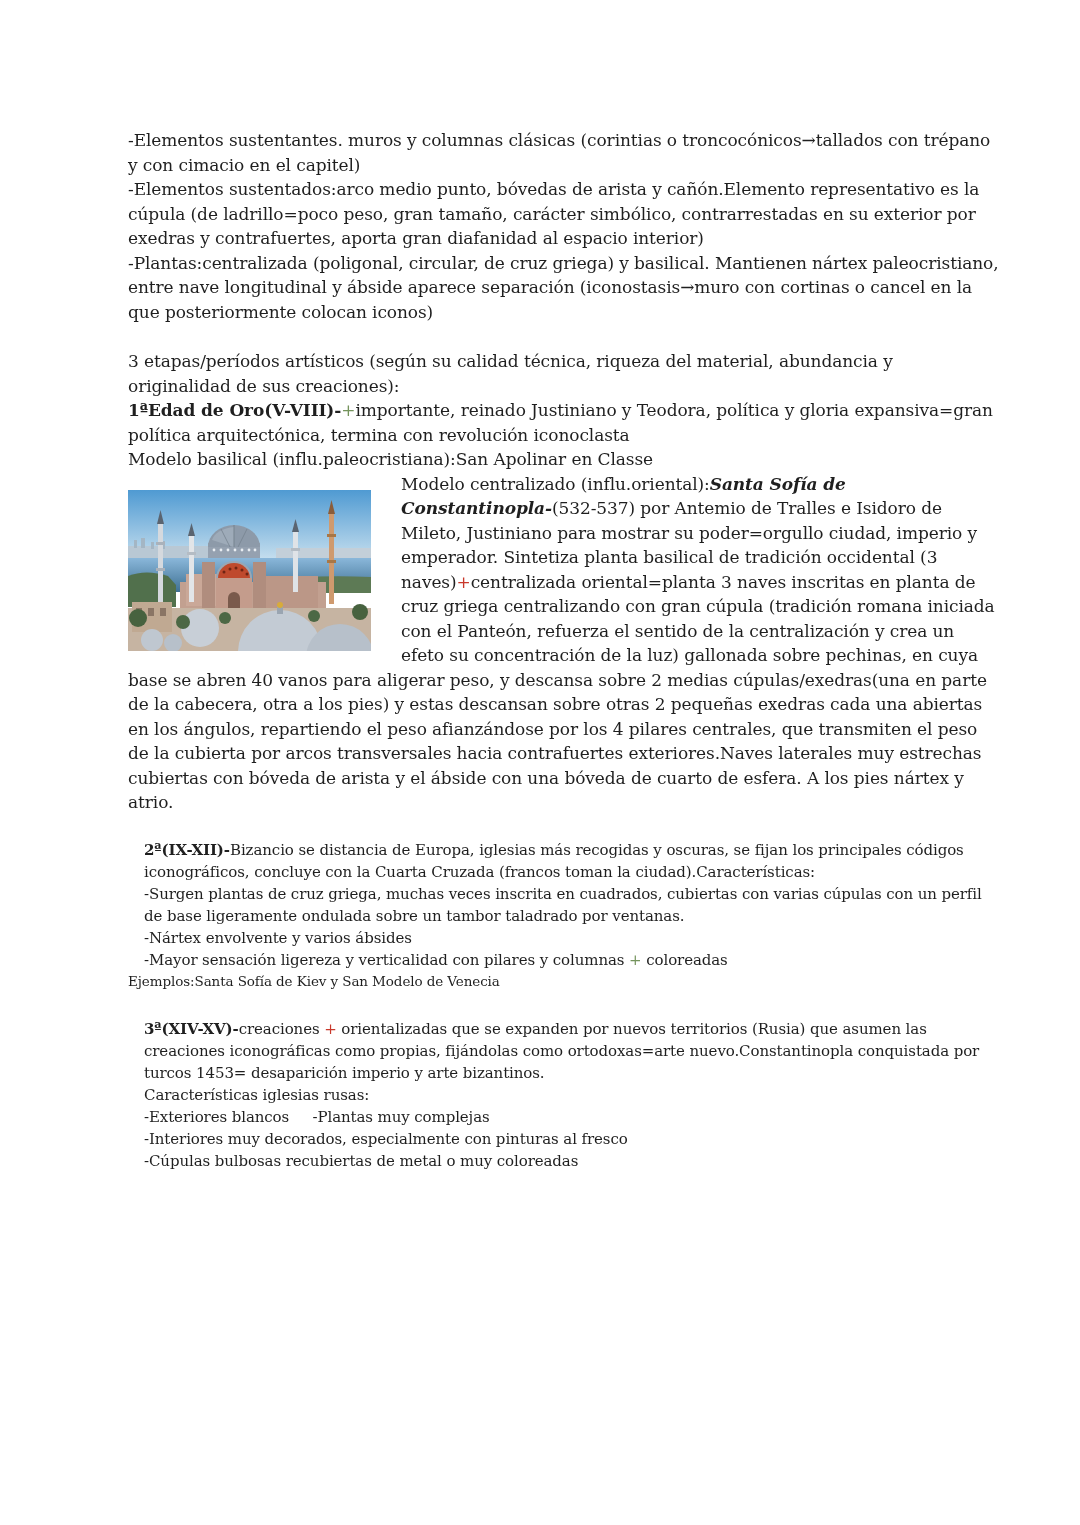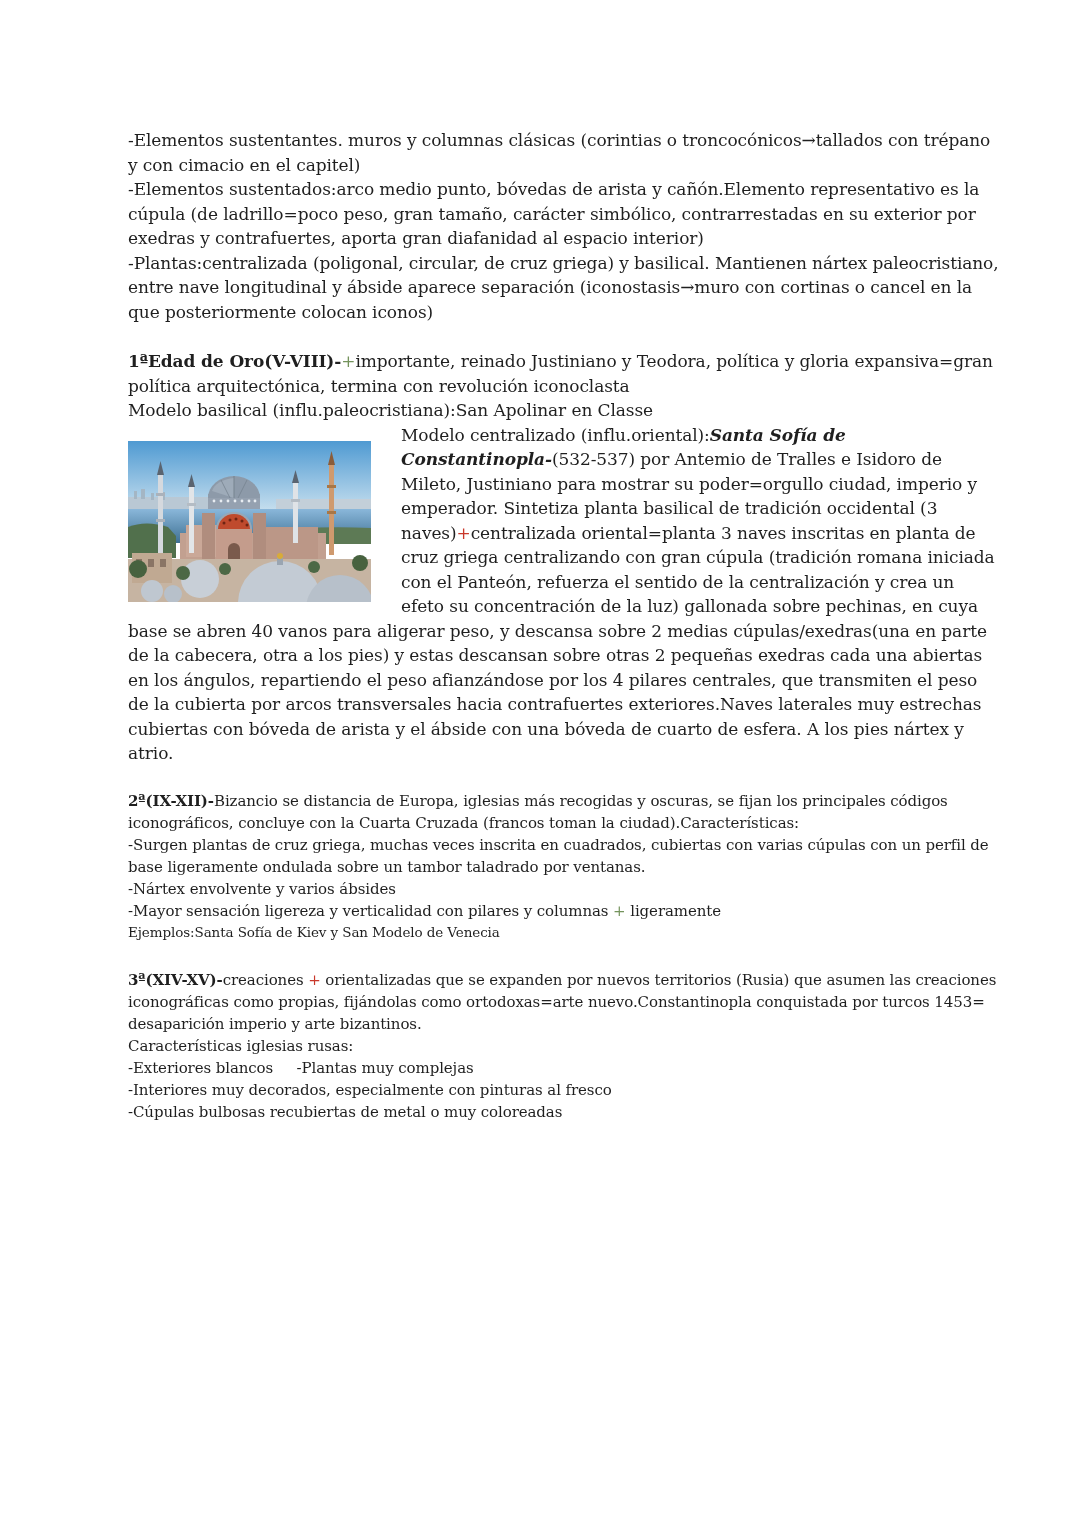--- a/index.html
+++ b/index.html
@@ -5,42 +5,43 @@
   html,body{margin:0;padding:0;}
   body{
     width:1080px;height:1525px;background:#ffffff;overflow:hidden;
     font-family:"DejaVu Serif","Liberation Serif",serif;
     color:#1f1f1f;
     -webkit-font-smoothing:antialiased;
   }
   .page{box-sizing:border-box;width:1080px;height:1525px;padding:128px 80px 0 128px;}
   p,div.tb{margin:0;white-space:pre-wrap;}
   .t-main{font-size:17px;line-height:24.5px;letter-spacing:-0.1px;}
-  .t-small{font-size:15px;line-height:22px;letter-spacing:-0.1px;}
+  .t-small{font-size:15px;line-height:22px;letter-spacing:-0.1px;margin-left:16px;}
   .t-xsmall{font-size:13.5px;line-height:20px;letter-spacing:-0.1px;}
   .gap25{margin-top:25px;}
   .gap24{margin-top:24px;}
   .gap27{margin-top:27px;}
   b{font-weight:bold;}
   .bi{font-weight:bold;font-style:italic;}
   .red{color:#c9382b;}
   .green{color:#74935c;}
   .hs{float:left;width:243px;height:161px;margin:18px 30px 8px 0;display:block;}
   .clear{clear:both;}
 </style>
 </head>
 <body>
 
 <div class="page">
 
   <p class="t-main"><span>-Elementos sustentantes. muros y columnas clásicas (corintias o troncocónicos→tallados con trépano y con cimacio en el capitel)
 -Elementos sustentados:arco medio punto, bóvedas de arista y cañón.Elemento representativo es la cúpula (de ladrillo=poco peso, gran tamaño, carácter simbólico, contrarrestadas en su exterior por exedras y contrafuertes, aporta gran diafanidad al espacio interior)
 -Plantas:centralizada (poligonal, circular, de cruz griega) y basilical. Mantienen nártex paleocristiano, entre nave longitudinal y ábside aparece separación (iconostasis→muro con cortinas o cancel en la que posteriormente colocan iconos)</span></p>
 
-  <p class="t-main gap25"><b>1ªEdad de Oro(V-VIII)-</b><span class="green">+</span><span>importante, reinado Justiniano y Teodora, política y gloria expansiva=gran política arquitectónica, termina con revolución iconoclasta
+  <p class="t-main gap25"><span>3 etapas/períodos artísticos (según su calidad técnica, riqueza del material, abundancia y originalidad de sus creaciones):
+</span><b>1ªEdad de Oro(V-VIII)-</b><span class="green">+</span><span>importante, reinado Justiniano y Teodora, política y gloria expansiva=gran política arquitectónica, termina con revolución iconoclasta
 Modelo basilical (influ.paleocristiana):San Apolinar en Classe</span></p>
 
   <p class="t-main"><svg class="hs" viewBox="0 0 243 161" aria-hidden="true">
       <defs>
         <linearGradient id="gsky" x1="0" y1="0" x2="0" y2="1">
           <stop offset="0" stop-color="#4f9ad2"></stop>
           <stop offset="0.78" stop-color="#bcd9ec"></stop>
           <stop offset="1" stop-color="#dcebf4"></stop>
         </linearGradient>
         <linearGradient id="gsea" x1="0" y1="0" x2="0" y2="1">
@@ -116,21 +117,21 @@
       <circle cx="97" cy="128" r="6" fill="#4c6845"></circle>
       <circle cx="232" cy="122" r="8" fill="#47623f"></circle>
       <circle cx="186" cy="126" r="6" fill="#4c6845"></circle>
     </svg><span>Modelo centralizado (influ.oriental):</span><span class="bi">Santa Sofía de Constantinopla-</span><span>(532-537) por Antemio de Tralles e Isidoro de Mileto, Justiniano para mostrar su poder=orgullo ciudad, imperio y emperador. Sintetiza planta basilical de tradición occidental (3 naves)</span><span class="red">+</span><span>centralizada oriental=planta 3 naves inscritas en planta de cruz griega centralizando con gran cúpula (tradición romana iniciada con el Panteón, refuerza el sentido de la centralización y crea un efeto su concentración de la luz) gallonada sobre pechinas, en cuya base se abren 40 vanos para aligerar peso, y descansa sobre 2 medias cúpulas/exedras(una en parte de la cabecera, otra a los pies) y estas descansan sobre otras 2 pequeñas exedras cada una abiertas en los ángulos, repartiendo el peso afianzándose por los 4 pilares centrales, que transmiten el peso de la cubierta por arcos transversales hacia contrafuertes exteriores.Naves laterales muy estrechas cubiertas con bóveda de arista y el ábside con una bóveda de cuarto de esfera. A los pies nártex y atrio.</span></p>
 
   <div class="clear"></div>
 
   <p class="t-small gap24"><b>2ª(IX-XII)-</b><span>Bizancio se distancia de Europa, iglesias más recogidas y oscuras, se fijan los principales códigos iconográficos, concluye con la Cuarta Cruzada (francos toman la ciudad).Características:
 -Surgen plantas de cruz griega, muchas veces inscrita en cuadrados, cubiertas con varias cúpulas con un perfil de base ligeramente ondulada sobre un tambor taladrado por ventanas.
 -Nártex envolvente y varios ábsides
--Mayor sensación ligereza y verticalidad con pilares y columnas </span><span class="green">+</span><span> ligeramente</span></p>
+-Mayor sensación ligereza y verticalidad con pilares y columnas </span><span class="green">+</span><span> coloreadas</span></p>
 
   <p class="t-xsmall">Ejemplos:Santa Sofía de Kiev y San Modelo de Venecia</p>
 
   <p class="t-small gap27"><b>3ª(XIV-XV)-</b><span>creaciones </span><span class="red">+</span><span> orientalizadas que se expanden por nuevos territorios (Rusia) que asumen las creaciones iconográficas como propias, fijándolas como ortodoxas=arte nuevo.Constantinopla conquistada por turcos 1453= desaparición imperio y arte bizantinos.
 Características iglesias rusas:
 -Exteriores blancos     -Plantas muy complejas
 -Interiores muy decorados, especialmente con pinturas al fresco
 -Cúpulas bulbosas recubiertas de metal o muy coloreadas</span></p>
 
 

